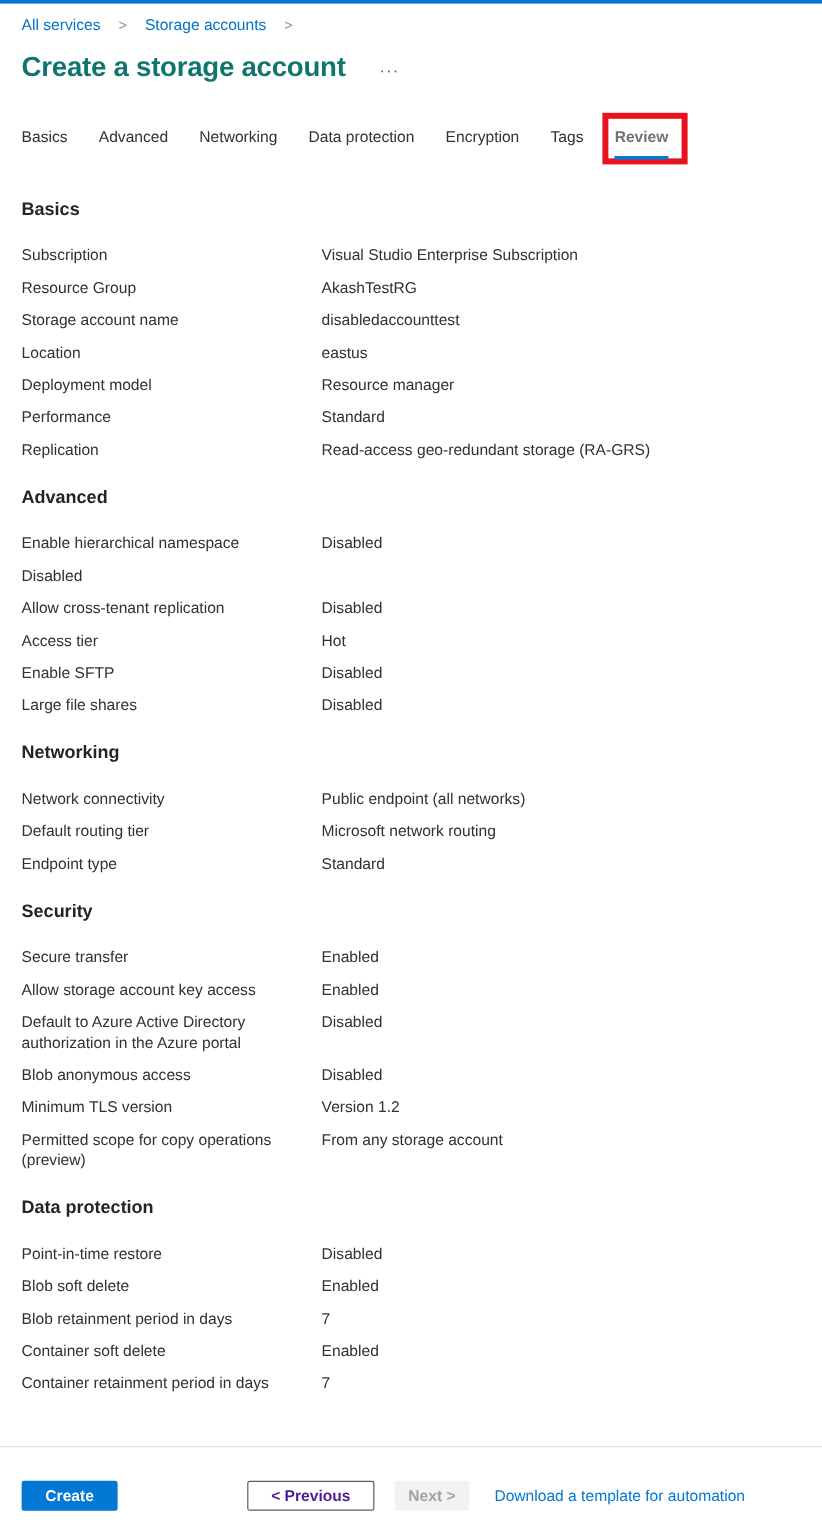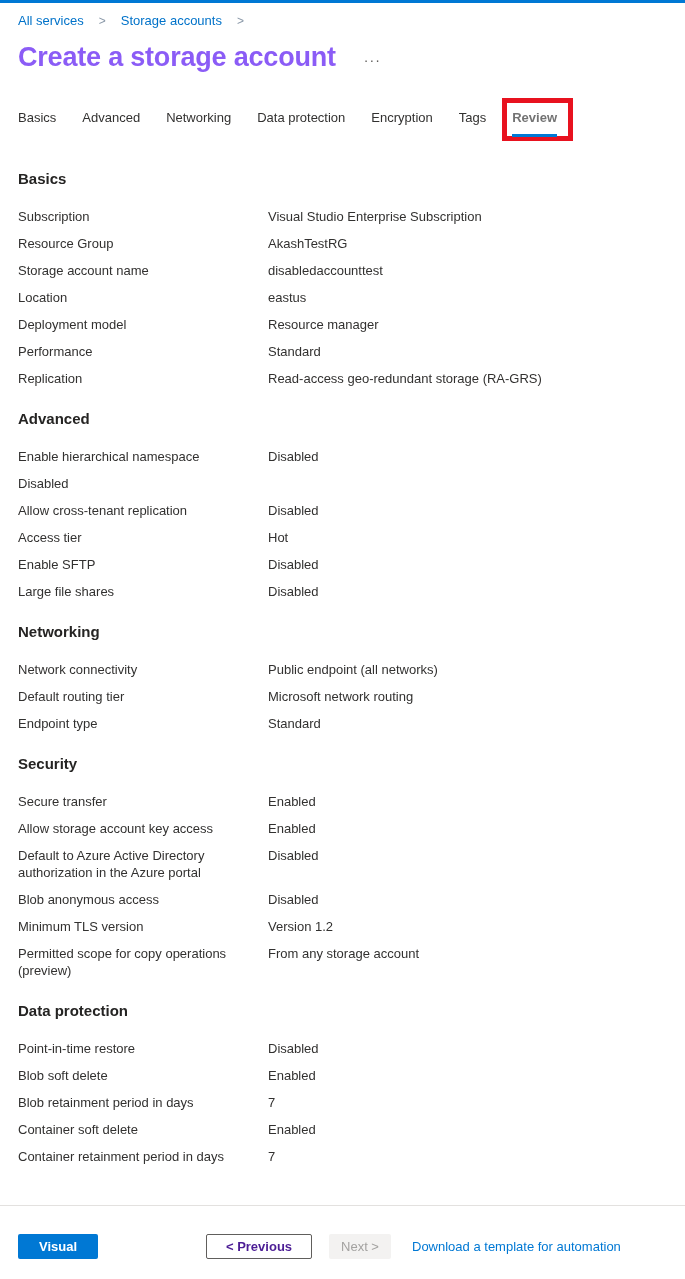--- a/index.html
+++ b/index.html
@@ -15,21 +15,21 @@
   .top-bar { height: 3px; background: #0078d4; }
   .page { padding: 0 18px; }
 
   
   .breadcrumb { margin-top: 10px; font-size: 13px; display: flex; align-items: center; gap: 15px; }
   .crumb { color: #0072c9; text-decoration: none; cursor: pointer; }
   .crumb-sep { color: #8a98a8; font-size: 12px; }
 
   
   .title-row { margin-top: 14px; display: flex; align-items: center; }
-  .page-title { font-size: 27px; font-weight: 700; color: #8b5cf6; letter-spacing: -0.2px; }
+  .page-title { font-size: 23px; font-weight: 700; color: #0f766e; letter-spacing: -0.2px; }
   .more-btn { margin-left: 28px; margin-top: 4px; color: #605e5c; font-size: 14px; letter-spacing: 1px;
               background: none; border: none; cursor: pointer; font-family: inherit; }
 
   
   .tabs { margin-top: 37px; display: flex; }
   .tab { position: relative; margin-right: 26px; font-size: 13px; color: #323130;
          background: none; border: none; padding: 0 0 12px 0; font-family: inherit; cursor: pointer; }
   .tab.selected .tab-label { font-weight: 700; color: #737373; }
   .tab.selected::after { content: ""; position: absolute; left: 0; right: 0; bottom: 0;
                          height: 3px; background: #0078d4; }
@@ -48,21 +48,21 @@
   
   .footer { position: absolute; left: 0; right: 0; top: 1205px;
             border-top: 1px solid #e3e1df; padding: 28px 18px 0; display: flex; align-items: center;
             background: #fff; }
   .btn-create { width: 80px; height: 25px; background: #0078d4; color: #fff; border: none;
                 border-radius: 2px; font-size: 13px; font-weight: 600; font-family: inherit; cursor: pointer; }
   .btn-previous { margin-left: 108px; width: 106px; height: 25px; background: #fff;
                   border: 1px solid #605e5c; border-radius: 2px; font-size: 13px; font-weight: 600;
                   color: #4c1d95; font-family: inherit; cursor: pointer; }
   .btn-next { margin-left: 17px; width: 62px; height: 25px; background: #f3f2f1; border: none;
-              border-radius: 2px; font-size: 13px; font-weight: 400; color: #a3a2a0; font-family: inherit; }
+              border-radius: 2px; font-size: 13px; font-weight: 700; color: #a3a2a0; font-family: inherit; }
   .download-link { margin-left: 21px; color: #0078d4; font-size: 13px; text-decoration: none; cursor: pointer; }
 </style>
 </head>
 <body>
 
 <div class="top-bar"></div>
 
 <div class="page">
 
   <nav class="breadcrumb">
@@ -278,17 +278,17 @@
               <div class="row-label">Container retainment period in days</div>
               <div class="row-value">7</div>
             </div>
           </div>
       </section>
     </main>
 
 </div>
 
 <footer class="footer">
-  <button class="btn-create">Visual</button>
+  <button class="btn-create">Create</button>
   <button class="btn-previous">&lt; Previous</button>
   <button class="btn-next" disabled="">Next &gt;</button>
   <a class="download-link">Download a template for automation</a>
 </footer>
 
 </body></html>

